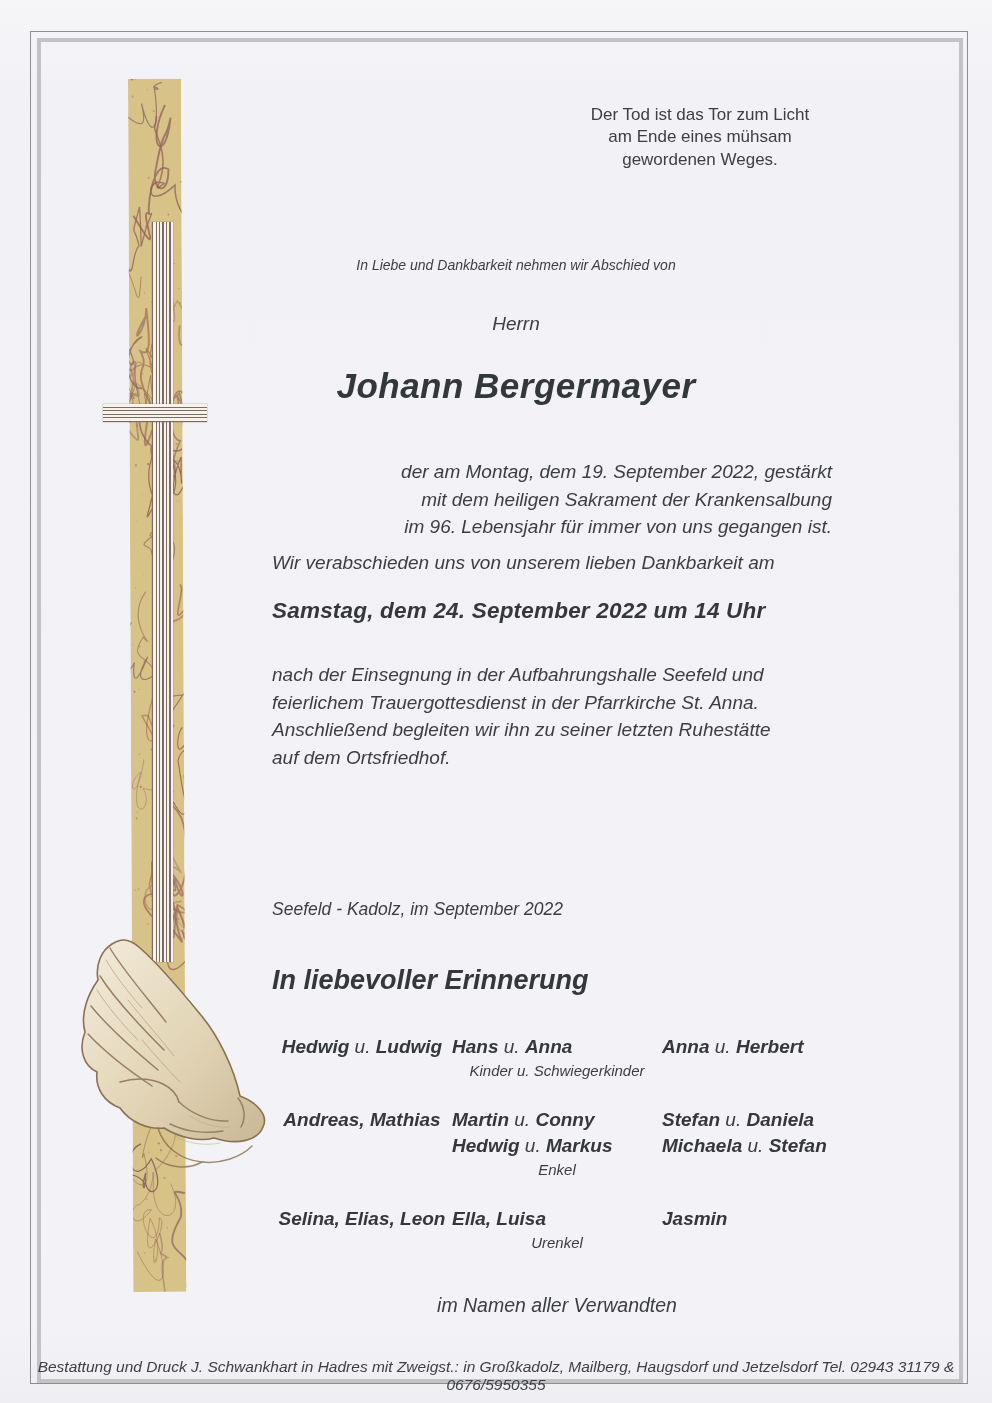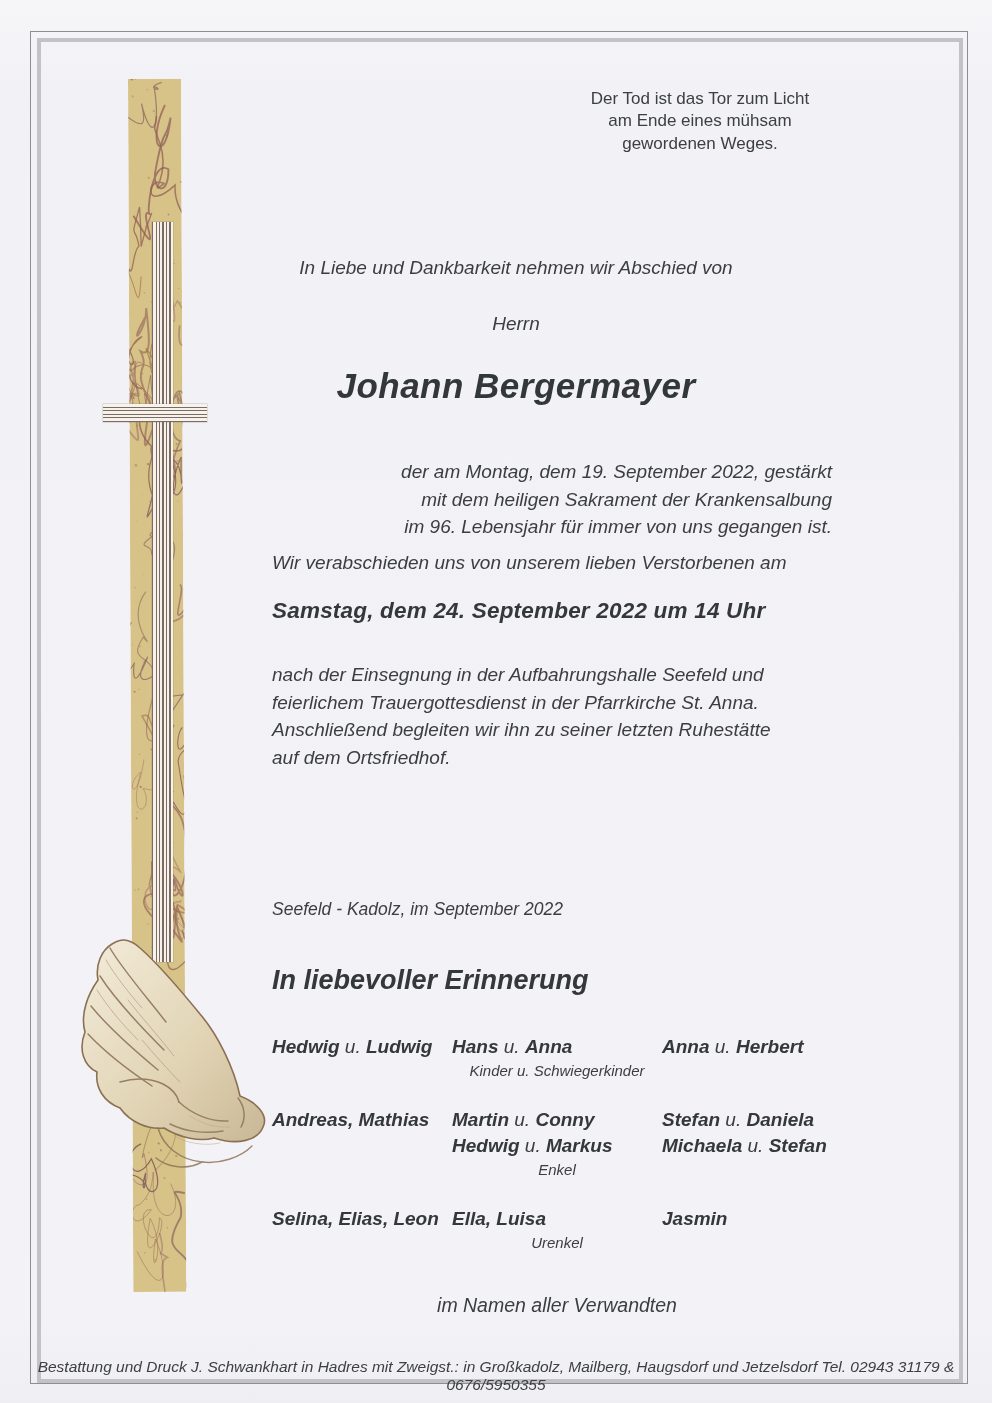--- a/index.html
+++ b/index.html
@@ -38,25 +38,25 @@
     background:repeating-linear-gradient(0deg,
       #7d6a60 0px, #7d6a60 1.3px,
       #f6f3ed 1.3px, #f6f3ed 3.5px);
     box-shadow:0 0 0 0.5px rgba(125,106,96,.35);
   }
   
   .hands{position:absolute; left:50px; top:930px; width:220px; height:266px;}
   
   .abs{position:absolute;}
   .motto{
-    left:552px; top:88px; width:296px; text-align:center;
+    left:552px; top:104px; width:296px; text-align:center;
     font-size:17px; line-height:1.32; color:#3c4043; white-space:pre-line;
   }
   .center-block{left:272px; width:488px; text-align:center;}
-  .intro{top:257px; font-size:19px; font-style:italic;}
+  .intro{top:257px; font-size:14px; font-style:italic;}
   .salutation{top:313px; font-size:19px; font-style:italic;}
   .deceased-name{
     top:366px; font-size:35px; font-weight:bold; font-style:italic;
     color:#32383a; letter-spacing:0.5px;
   }
   .para{
     left:272px; width:560px; font-size:19px; font-style:italic;
     line-height:27.5px; white-space:pre-line; text-align:left;
   }
   .p-death{top:458px;text-align:right;}
@@ -69,21 +69,21 @@
   .p-prayer{top:792px;}
   .p-place{top:896px; font-size:17.5px;}
   .p-heading{top:967px; font-size:27px; font-weight:bold; color:#34383b;}
   
   .family{
     position:absolute; left:272px; top:1036px; width:616px;
     font-style:italic; font-size:19px; color:#34383b;
   }
   .fam-row{display:grid; grid-template-columns:180px 210px 226px; margin-bottom:4px;}
   .fam-cell{text-align:left; font-weight:bold; white-space:nowrap;}
-  .fam-cell:first-child{text-align:left;font-style:italic;}
+  .fam-cell:first-child{text-align:center;font-style:italic;}
   .fam-cell .u{font-weight:normal; color:#3b3e41;}
   .fam-caption{
     margin-left:180px; width:210px; text-align:center;
     font-weight:normal; font-size:15px; color:#3b3e41; margin-bottom:2px;
   }
   .fam-spacer{height:28px;}
   .closing{
     left:272px; top:1294px; width:570px; text-align:center;
     font-size:19.5px; font-style:italic;
   }
@@ -283,21 +283,21 @@
 am Ende eines mühsam
 gewordenen Weges.</div>
 
   <div class="abs center-block intro">In Liebe und Dankbarkeit nehmen wir Abschied von</div>
   <div class="abs center-block salutation">Herrn</div>
   <div class="abs center-block deceased-name">Johann Bergermayer</div>
 
   <div class="abs para p-death">der am Montag, dem 19. September 2022, gestärkt
 mit dem heiligen Sakrament der Krankensalbung
 im 96. Lebensjahr für immer von uns gegangen ist.</div>
-  <div class="abs para p-farewell">Wir verabschieden uns von unserem lieben Verstorbenen am</div>
+  <div class="abs para p-farewell">Wir verabschieden uns von unserem lieben Dankbarkeit am</div>
   <div class="abs para p-date">Samstag, dem 24. September 2022 um 14 Uhr</div>
   <div class="abs para p-details">nach der Einsegnung in der Aufbahrungshalle Seefeld und
 feierlichem Trauergottesdienst in der Pfarrkirche St. Anna.
 Anschließend begleiten wir ihn zu seiner letzten Ruhestätte
 auf dem Ortsfriedhof.</div>
   <div class="abs para p-place">Seefeld - Kadolz, im September 2022</div>
   <div class="abs para p-heading">In liebevoller Erinnerung</div>
 
   <div class="family" id="family-rows">
       <div class="fam-row">

